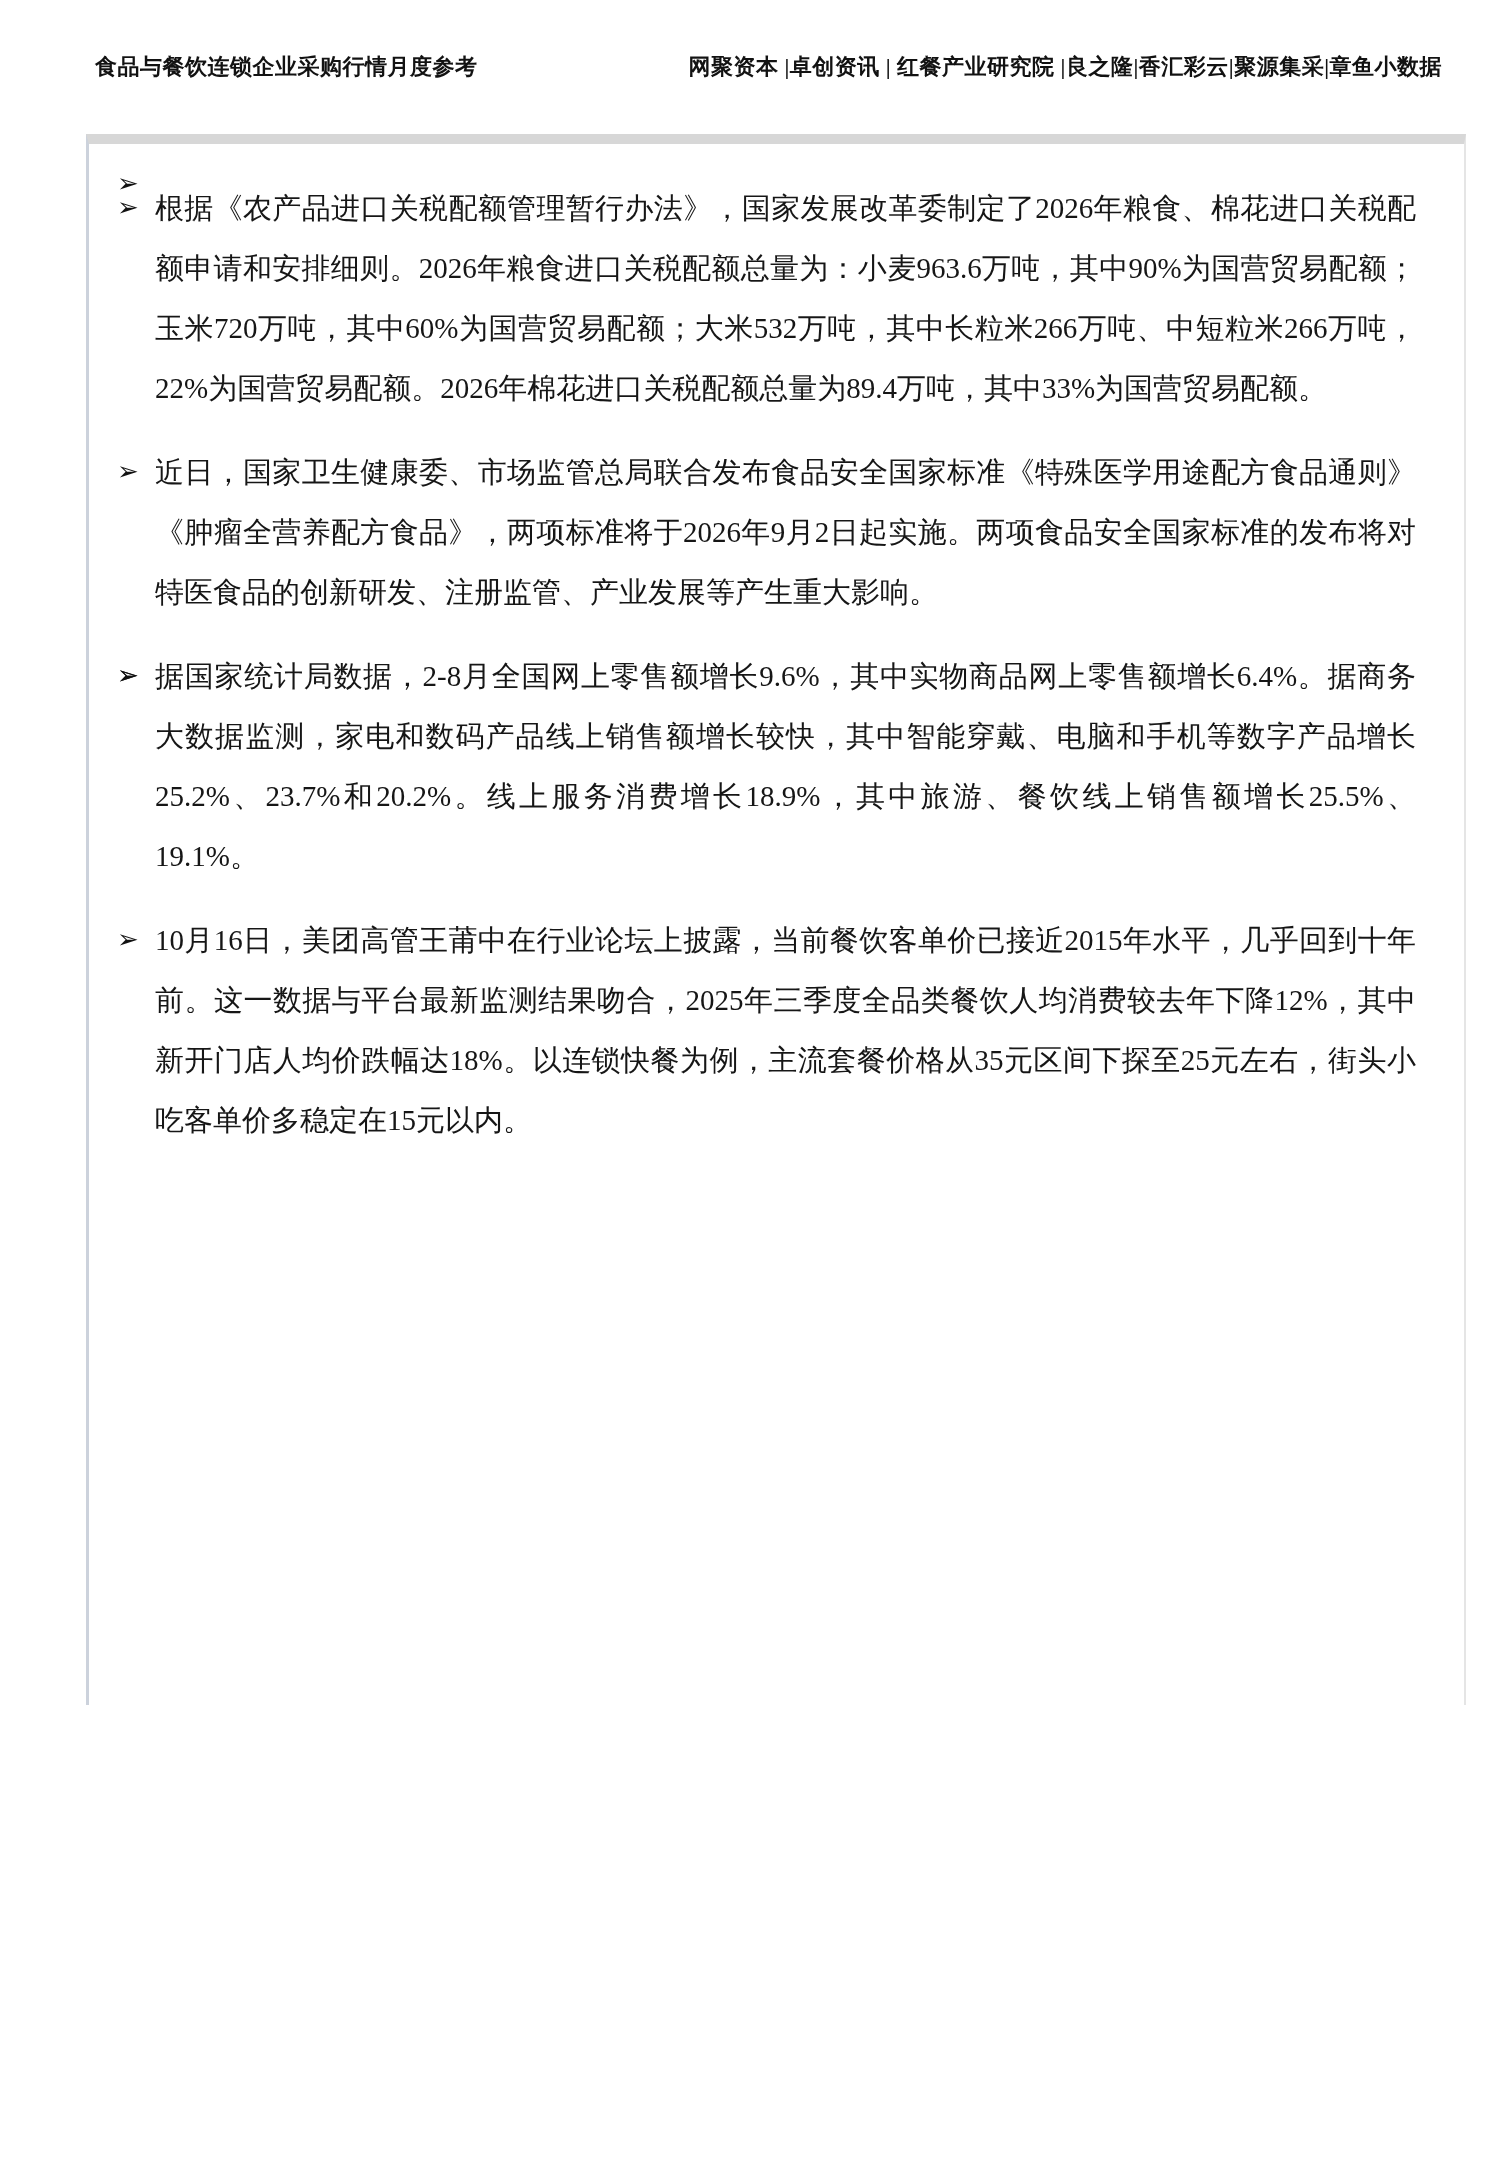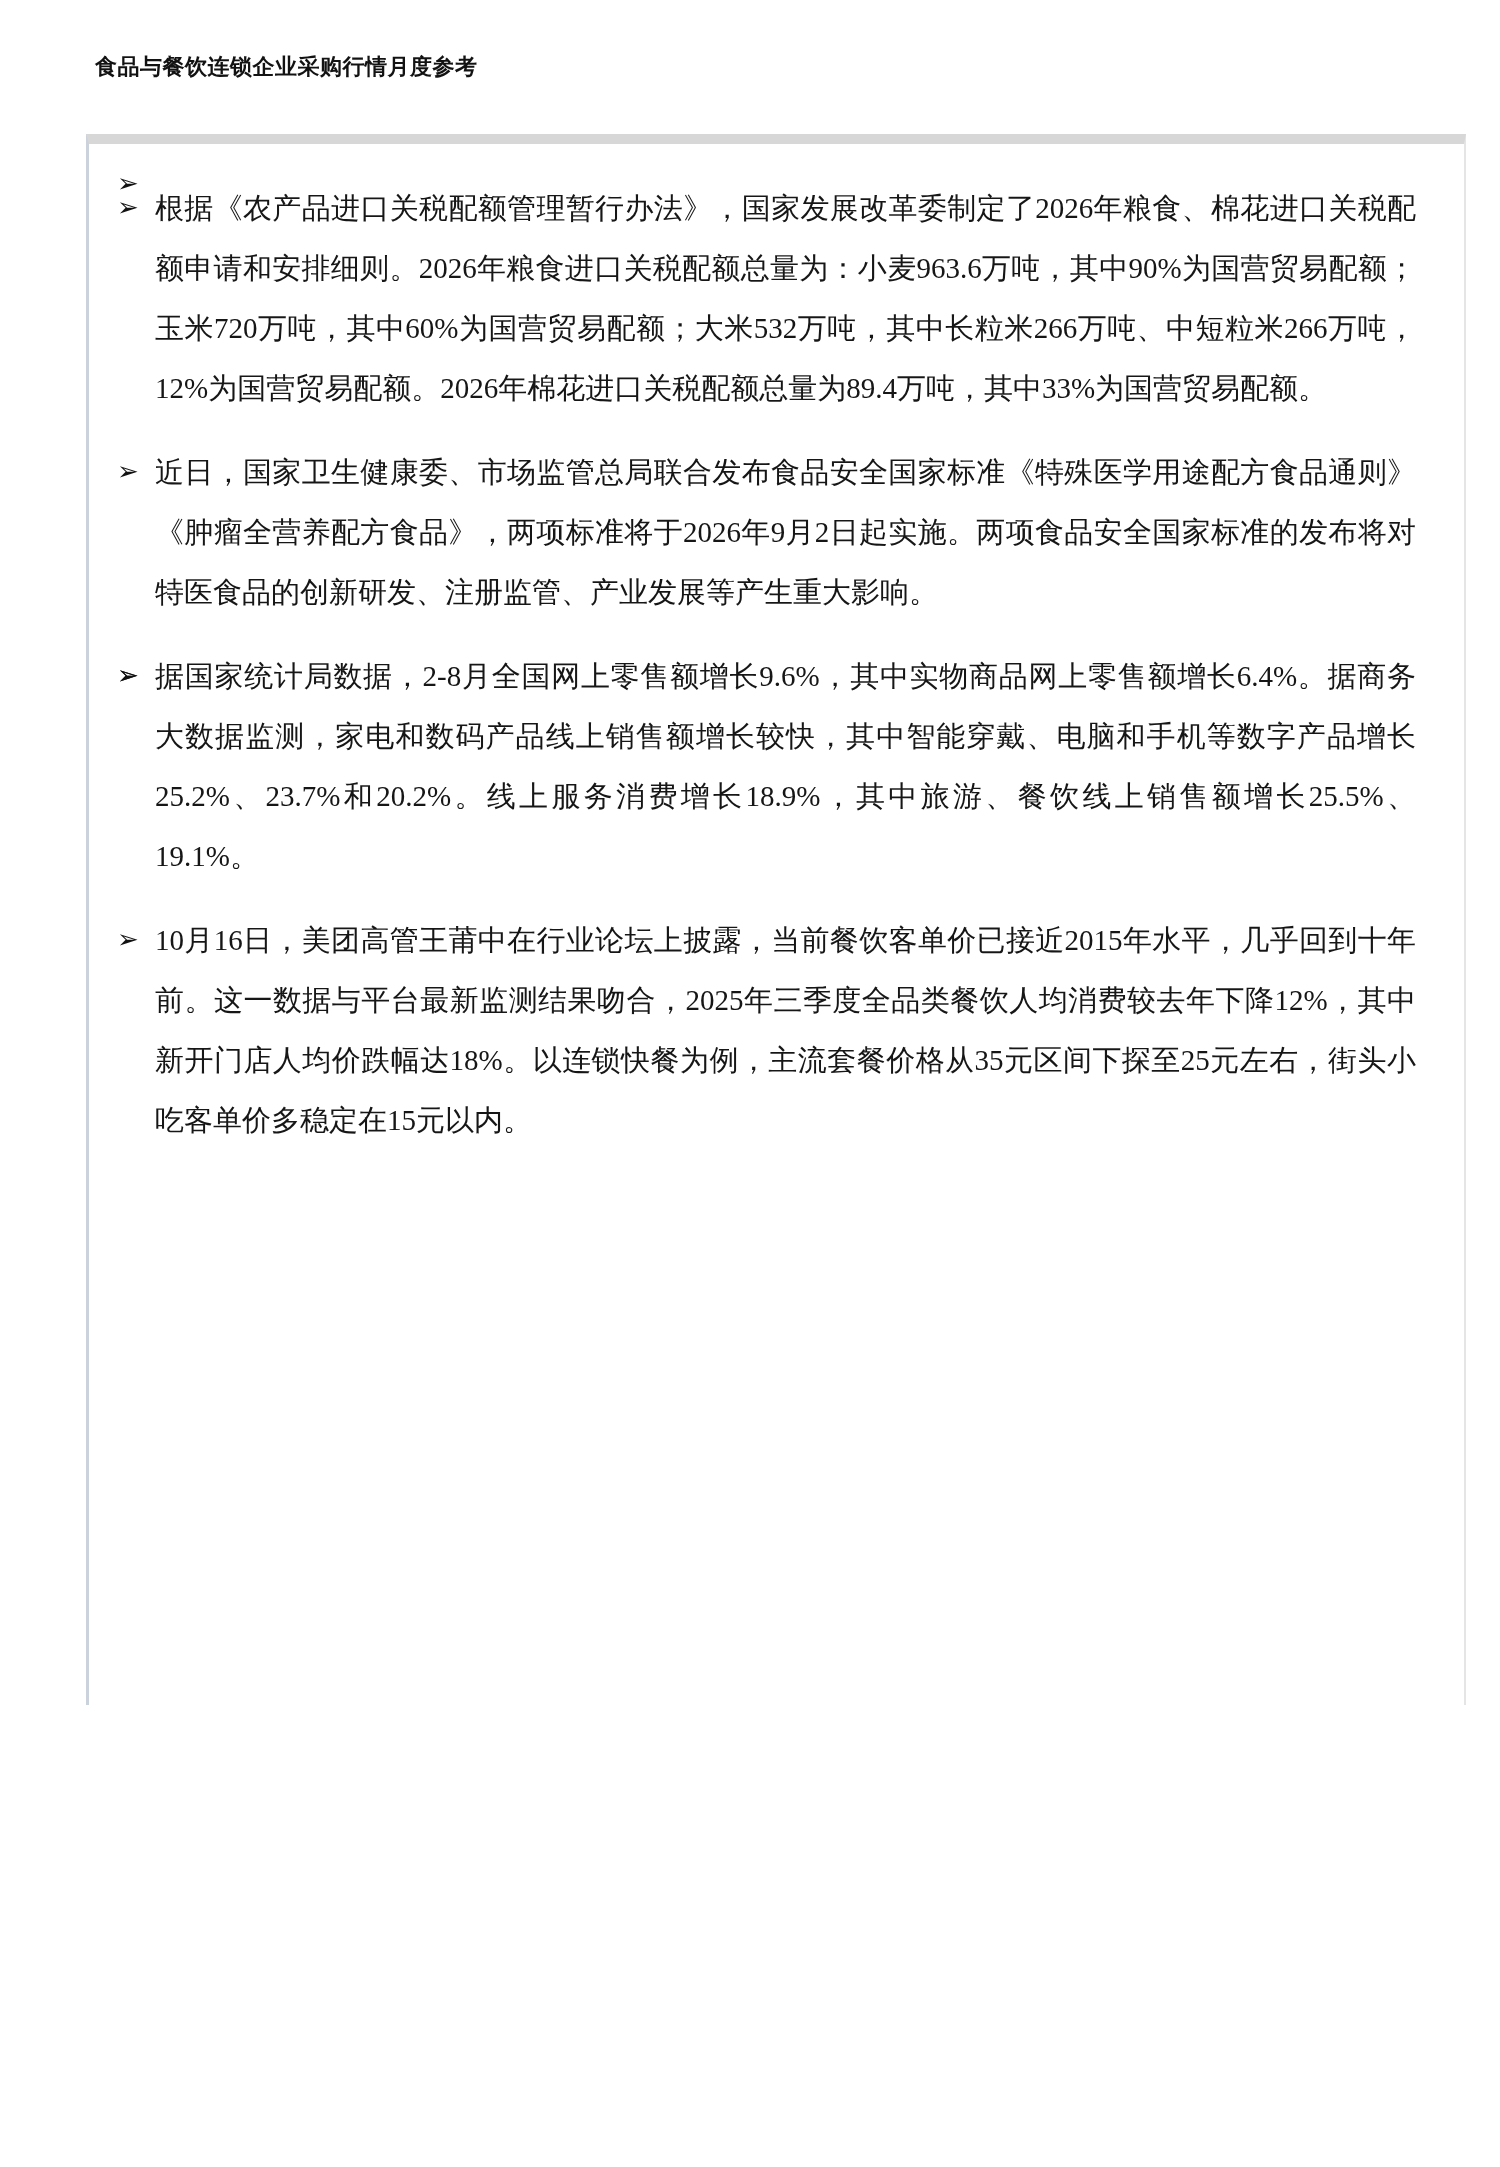--- a/index.html
+++ b/index.html
@@ -80,30 +80,31 @@
     margin-top: 36px;
   }
 </style>
 </head>
 <body>
 
 <div class="page">
 
   <div class="header">
     <span>食品与餐饮连锁企业采购行情月度参考</span>
+    <span>网聚资本 |卓创资讯 | 红餐产业研究院 |良之隆|香汇彩云|聚源集采|章鱼小数据</span>
   </div>
 
   <div class="content-box">
     <ul class="bullet-list">
       <li class="bullet-item">
         <span class="bullet-marker">➢</span>
       </li>
       <li class="bullet-item">
         <span class="bullet-marker">➢</span>
-        <span>根据《农产品进口关税配额管理暂行办法》，国家发展改革委制定了2026年粮食、棉花进口关税配额申请和安排细则。2026年粮食进口关税配额总量为：小麦963.6万吨，其中90%为国营贸易配额；玉米720万吨，其中60%为国营贸易配额；大米532万吨，其中长粒米266万吨、中短粒米266万吨，12%为国营贸易配额。2026年棉花进口关税配额总量为89.4万吨，其中33%为国营贸易配额。</span>
+        <span>根据《农产品进口关税配额管理暂行办法》，国家发展改革委制定了2026年粮食、棉花进口关税配额申请和安排细则。2026年粮食进口关税配额总量为：小麦963.6万吨，其中90%为国营贸易配额；玉米720万吨，其中60%为国营贸易配额；大米532万吨，其中长粒米266万吨、中短粒米266万吨，22%为国营贸易配额。2026年棉花进口关税配额总量为89.4万吨，其中33%为国营贸易配额。</span>
       </li>
       <li class="bullet-item">
         <span class="bullet-marker">➢</span>
         <span>近日，国家卫生健康委、市场监管总局联合发布食品安全国家标准《特殊医学用途配方食品通则》《肿瘤全营养配方食品》，两项标准将于2026年9月2日起实施。两项食品安全国家标准的发布将对特医食品的创新研发、注册监管、产业发展等产生重大影响。</span>
       </li>
       <li class="bullet-item">
         <span class="bullet-marker">➢</span>
       </li>
       <li class="bullet-item">
         <span class="bullet-marker">➢</span>

